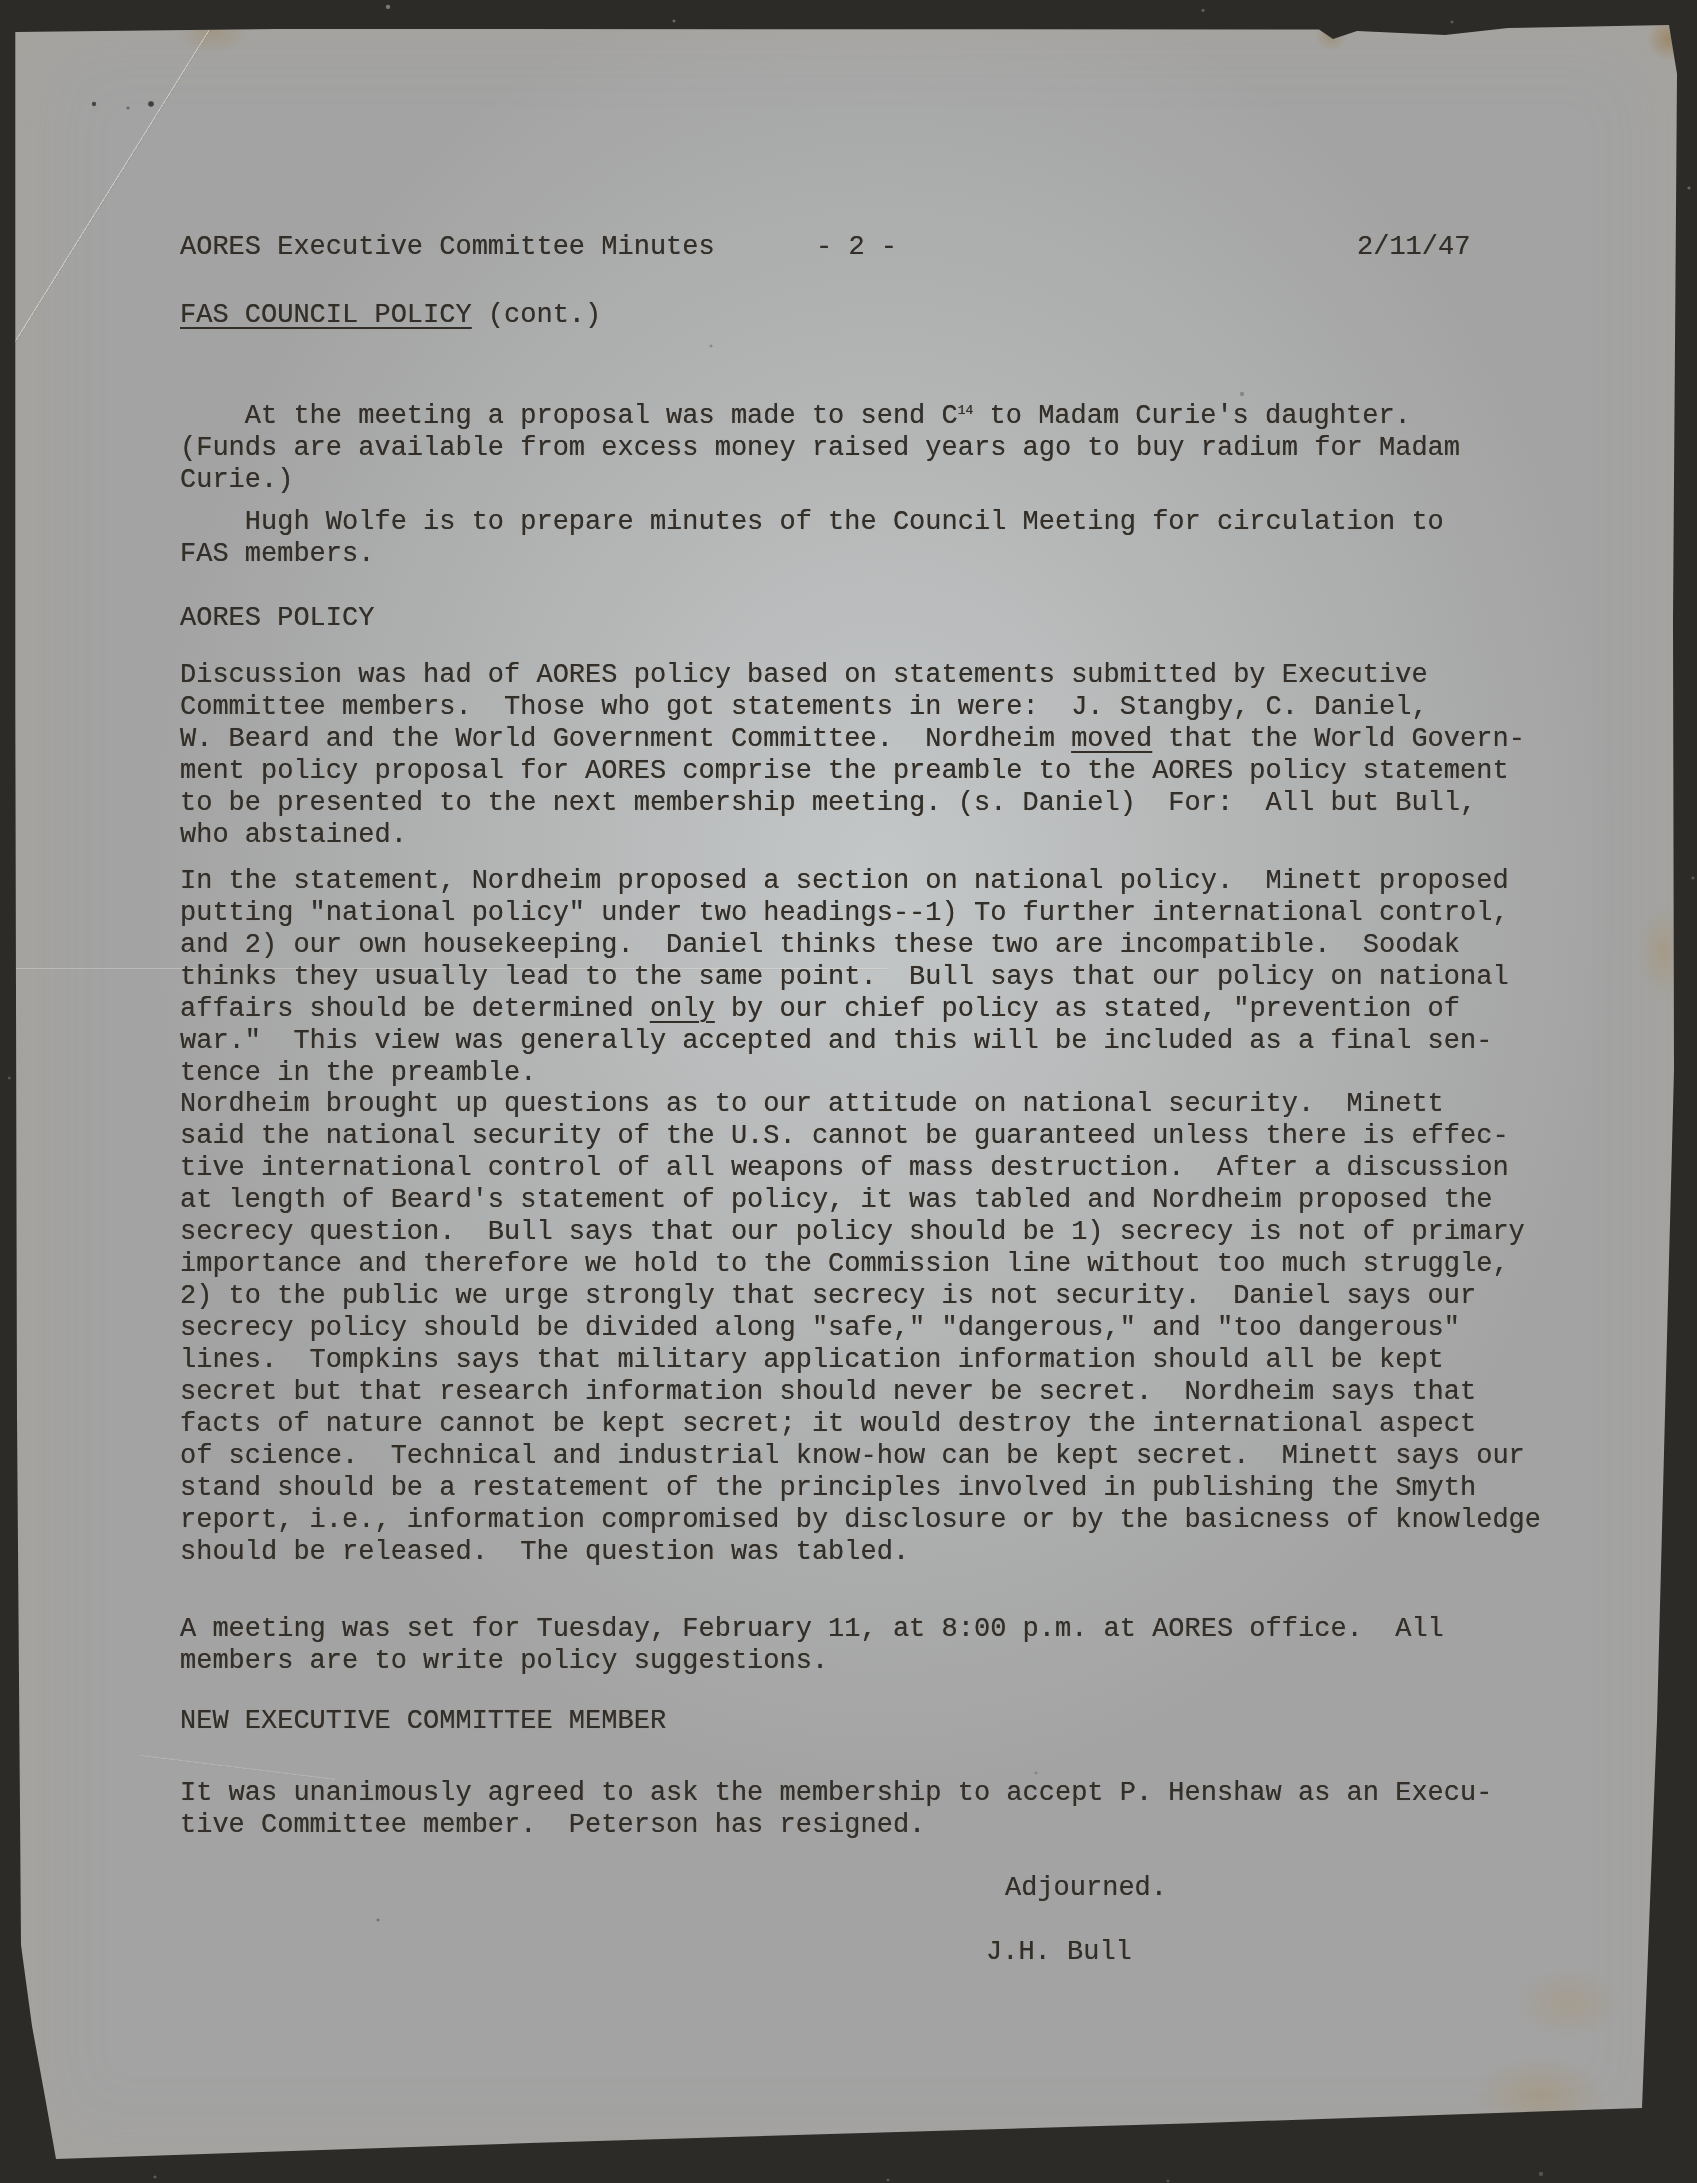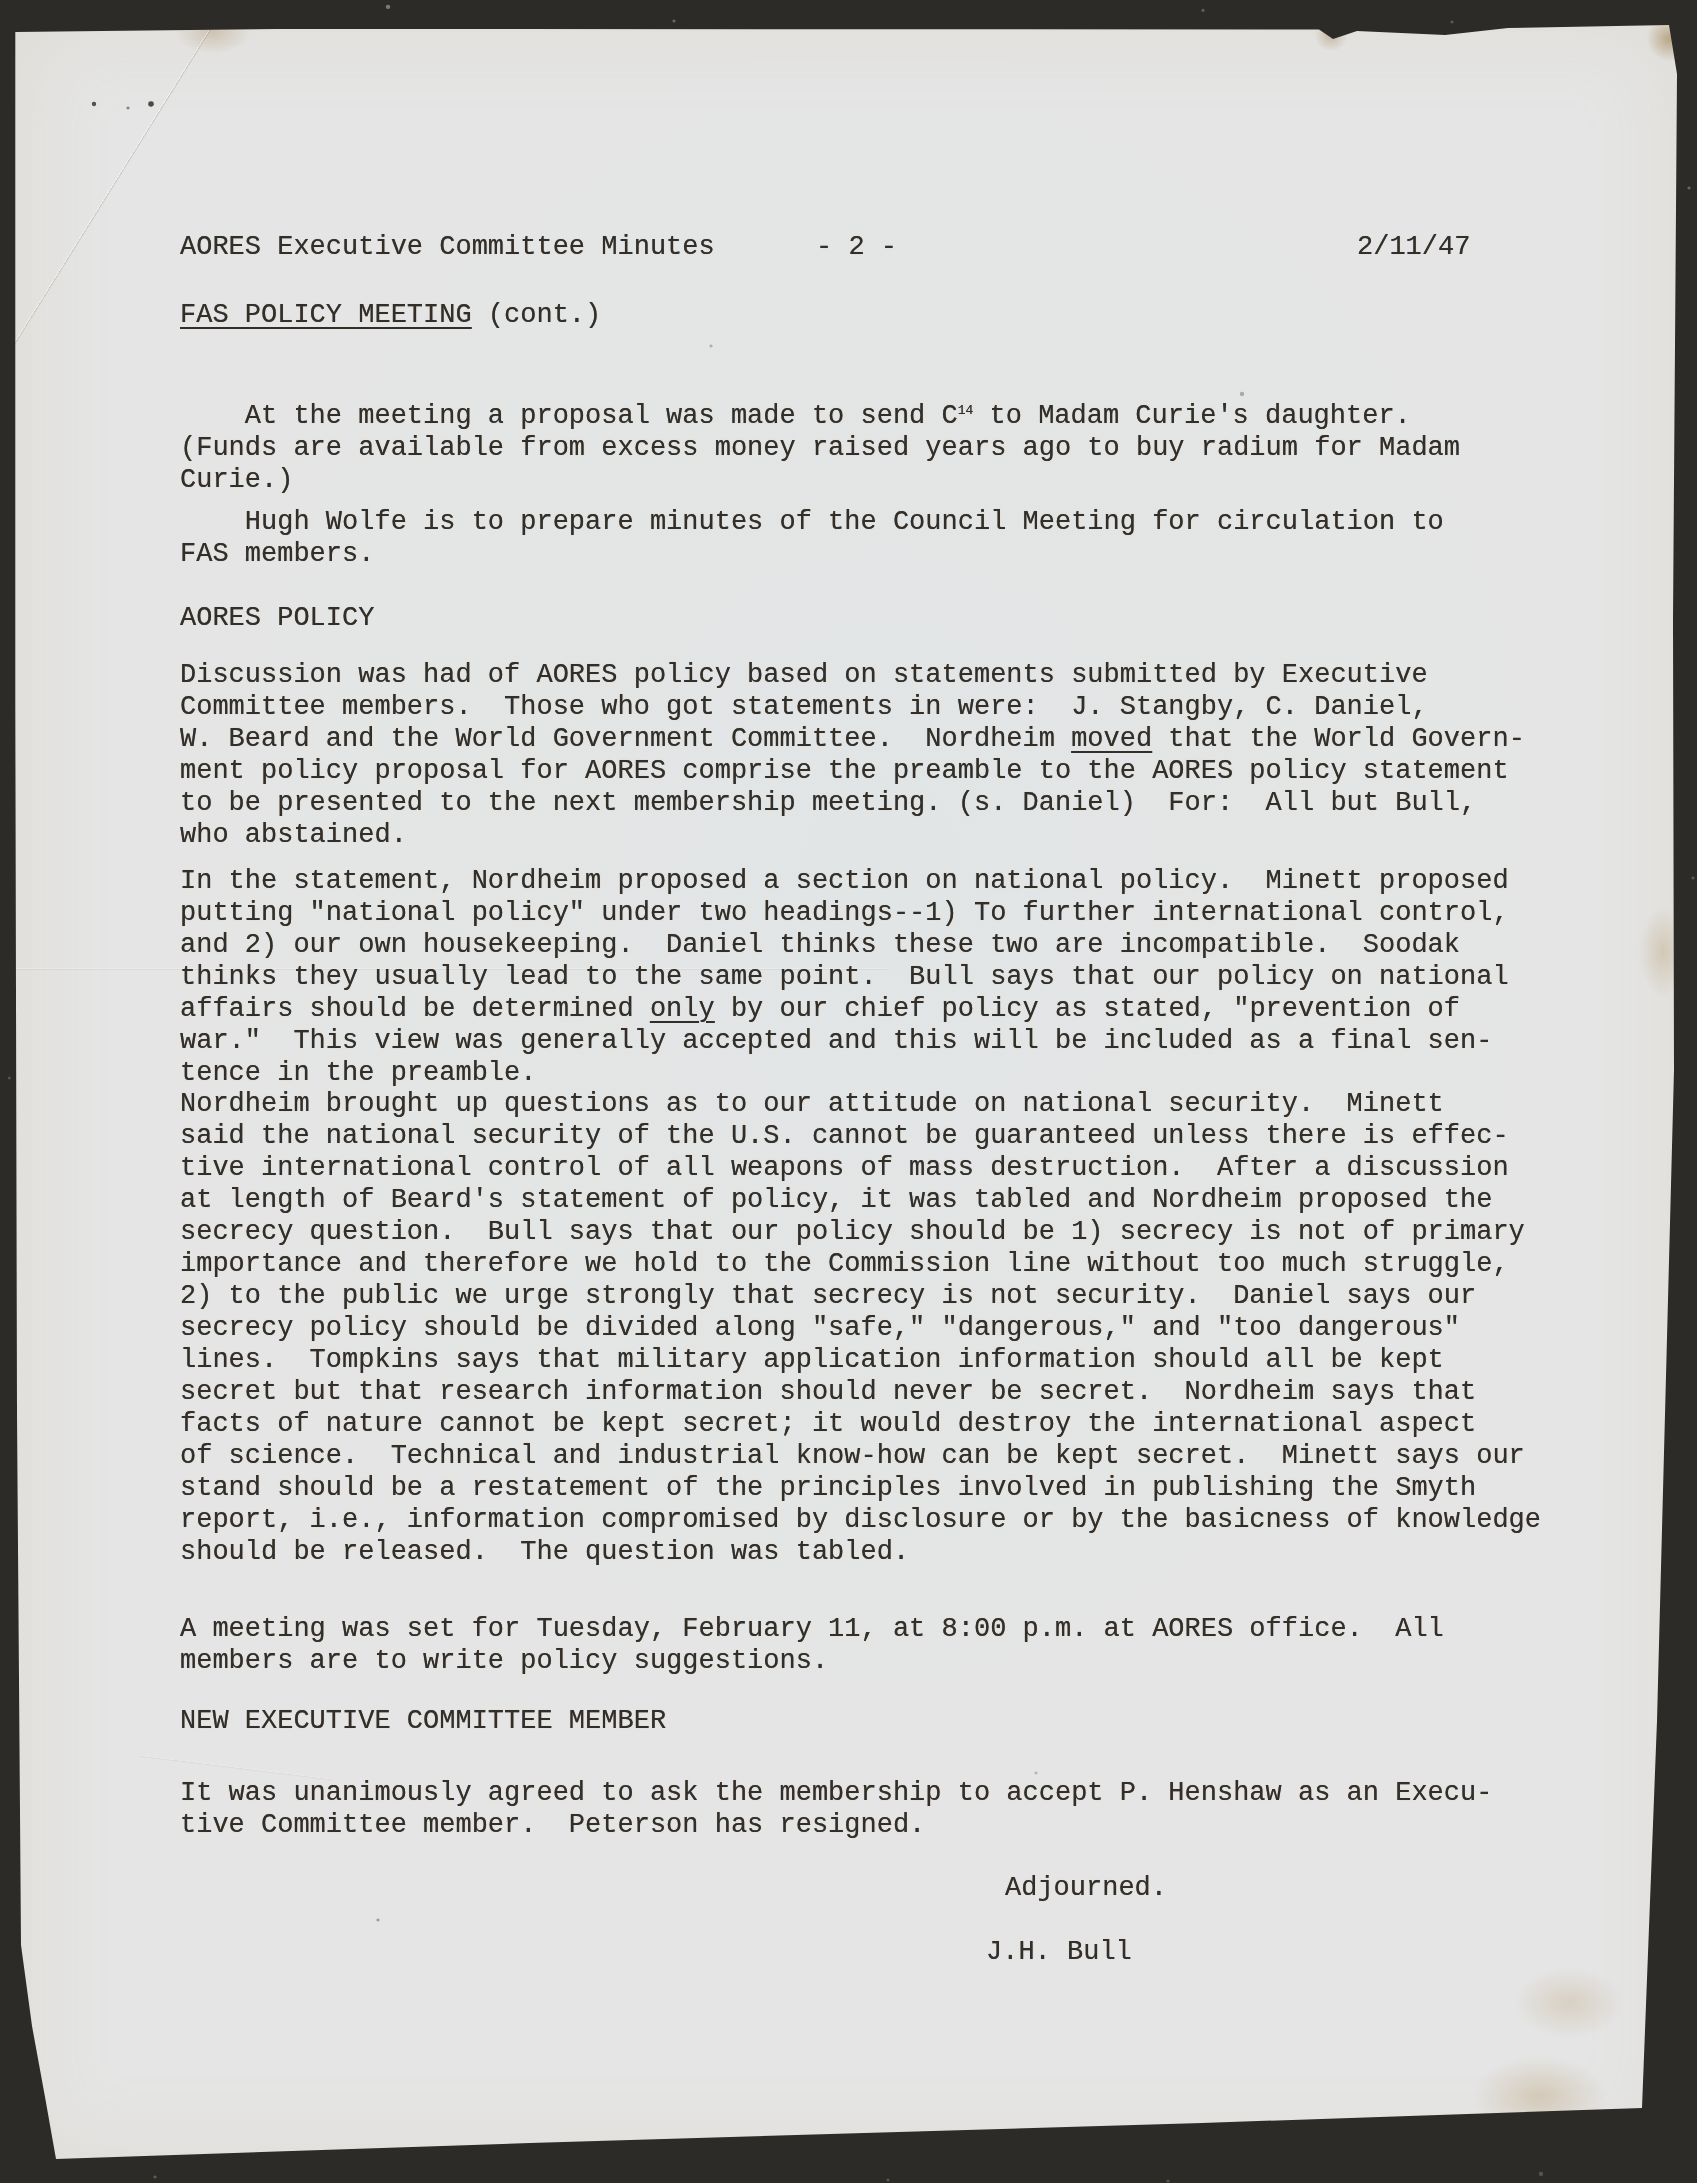--- a/index.html
+++ b/index.html
@@ -17,21 +17,21 @@
     background:transparent;
     box-shadow:
       387px 5.9px 0 1.2px #7c7970, 673px 20px 0 0.6px #6b6860, 1202px 9.4px 0 0.6px #605d55,
       1688px 187px 0 0.6px #6b6760, 28px 384px 0 0.6px #5f5c55, 8.3px 1077px 0 0.6px #565349,
       1692px 877px 0 0.6px #5e5b52, 887px 2179px 0 0.6px #5a574e, 154px 2176px 0 0.6px #605c53,
       1540px 2173px 0 1.2px #57544b, 521px 34px 0 0.6px #544f47, 1451px 21px 0 0.6px #5e5a50,
       71px 2003px 0 0.6px #5c584f, 1167px 2180px 0 0.6px #55524a;
   }
   .paper{
     position:absolute;inset:0;
-    background:#e5e5e5;
+    background:#a3a3a3;
     clip-path:polygon(
       15.3px 32px, 277px 29px, 1319px 29.5px, 1333px 39px, 1357px 31px,
       1445px 35px, 1508px 28px, 1669px 25px, 1677px 74px, 1673px 619px,
       1674px 1070px, 1657px 1721px, 1642px 2108px, 1202px 2123px, 530px 2143px,
       56px 2159px, 45px 2097px, 32px 2026px, 21px 1945px, 17px 1415px, 15.3px 707px
     );
     filter:drop-shadow(3.5px 4.7px 9.4px rgba(0,0,0,0.45));
   }
   .texture{
     position:absolute;inset:0;
@@ -102,21 +102,21 @@
     <div class="texture"></div>
     <div class="crease crease-tl"></div>
     <div class="crease crease-mid"></div>
     <div class="crease crease-bl"></div>
     <div class="flecks"></div>
 
     <div class="tblock" style="top:231px;left:180px">AORES Executive Committee Minutes</div>
     <div class="tblock" style="top:231px;left:816px">- 2 -</div>
     <div class="tblock" style="top:231px;left:1357px">2/11/47</div>
 
-    <div class="tblock" style="top:299px"><u>FAS POLICY MEETING</u> (cont.)</div>
+    <div class="tblock" style="top:299px"><u>FAS COUNCIL POLICY</u> (cont.)</div>
 
 
     <div class="tblock" style="top:400px">    At the meeting a proposal was made to send C<sup>14</sup> to Madam Curie's daughter.
 (Funds are available from excess money raised years ago to buy radium for Madam
 Curie.)</div>
 
     <div class="tblock" style="top:506px">    Hugh Wolfe is to prepare minutes of the Council Meeting for circulation to
 FAS members.</div>
 
     <div class="tblock" style="top:602px">AORES POLICY</div>

